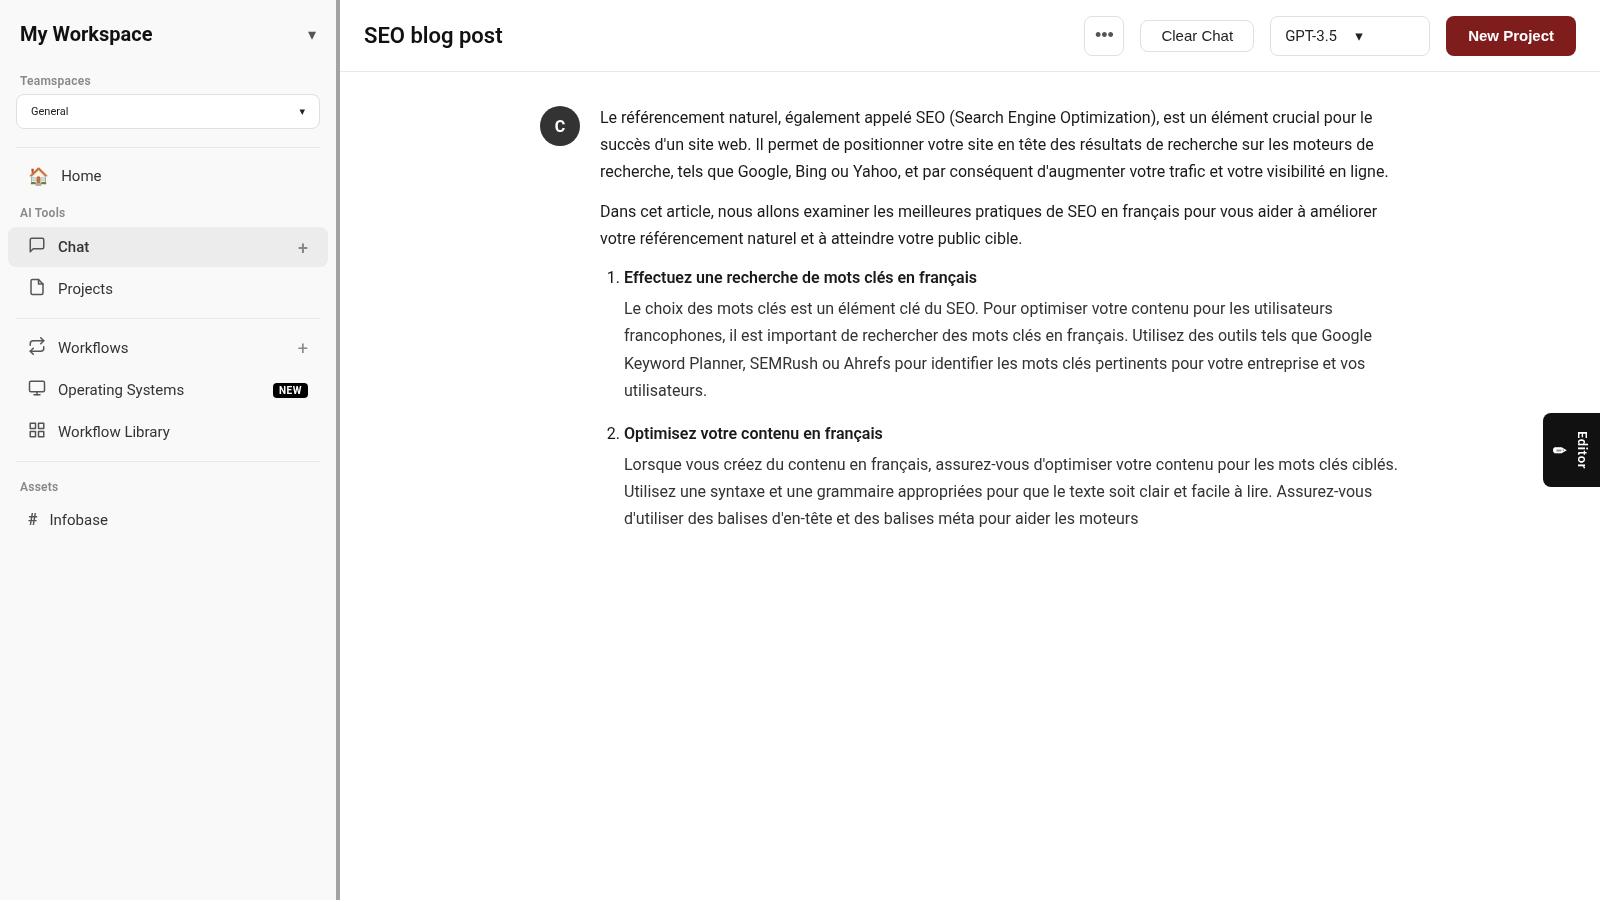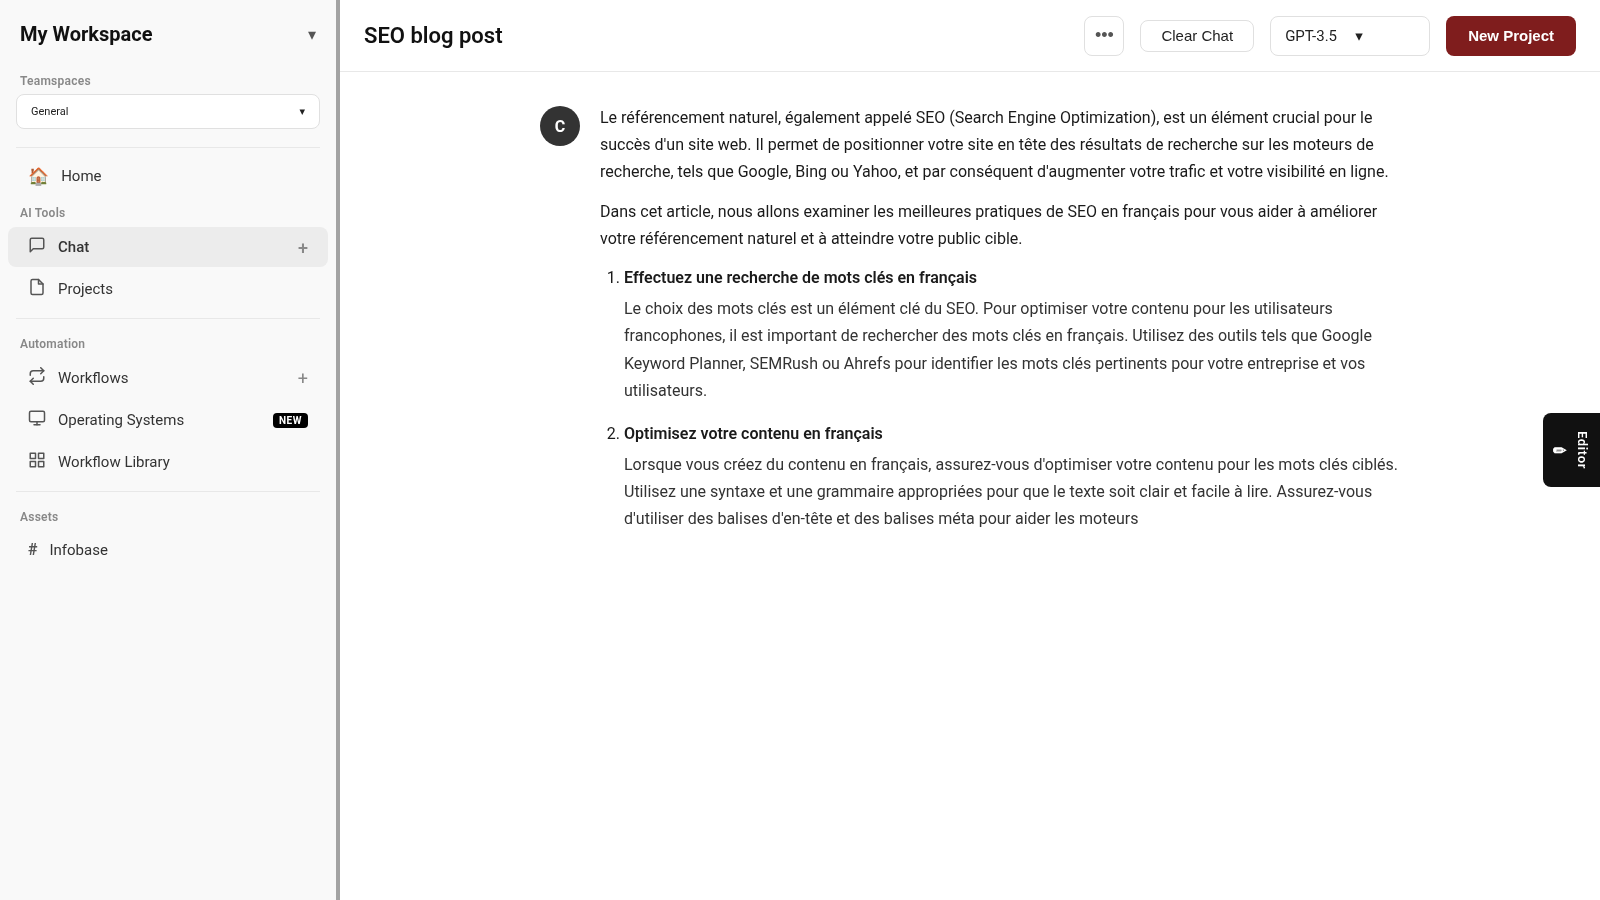--- a/index.html
+++ b/index.html
@@ -282,21 +282,20 @@
       <svg width="18" height="18" viewBox="0 0 24 24" fill="none" stroke="currentColor" stroke-width="2" stroke-linecap="round" stroke-linejoin="round">
         <path d="M14 2H6a2 2 0 0 0-2 2v16a2 2 0 0 0 2 2h12a2 2 0 0 0 2-2V8z"></path>
         <polyline points="14 2 14 8 20 8"></polyline>
       </svg>
     </span>
     <span class="nav-label">Projects</span>
   </div>
 
   <div class="sidebar-divider"></div>
 
-  <div class="sidebar-section-label">Automation</div>
 
   <div class="sidebar-nav-item">
     <span class="nav-icon">
       <svg width="18" height="18" viewBox="0 0 24 24" fill="none" stroke="currentColor" stroke-width="2" stroke-linecap="round" stroke-linejoin="round">
         <polyline points="17 1 21 5 17 9"></polyline>
         <path d="M3 11V9a4 4 0 0 1 4-4h14"></path>
         <polyline points="7 23 3 19 7 15"></polyline>
         <path d="M21 13v2a4 4 0 0 1-4 4H3"></path>
       </svg>
     </span>

